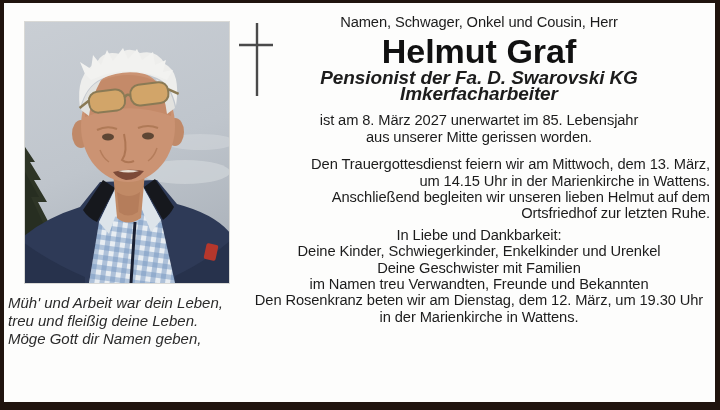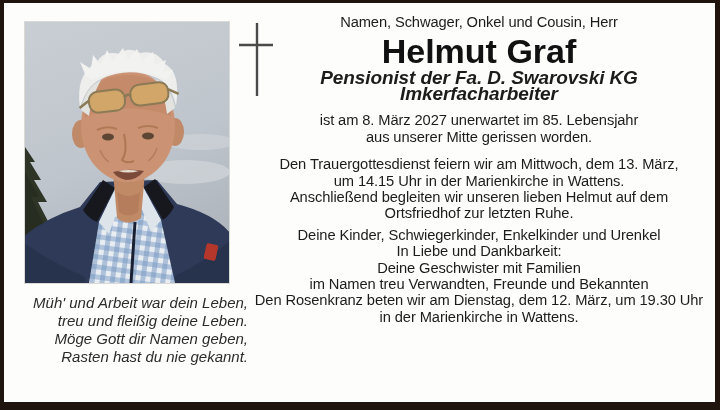--- a/index.html
+++ b/index.html
@@ -30,21 +30,21 @@
     outline: 1px solid #d9d9d6;
     background: #c2c8ce;
   }
   .photo svg { display: block; }
   
   .poem {
     position: absolute;
     left: 4px;
     top: 291px;
     width: 240px;
-    text-align: right;
+    text-align: left;
     font-style: italic;
     font-size: 15px;
     line-height: 18px;
     color: #2b2b2b;
   }
   
   .cross {
     position: absolute;
     left: 234px;
     top: 17px;
@@ -70,21 +70,21 @@
     margin-top: 2px;
     color: #111;
   }
   .title-line {
     font-weight: bold;
     font-size: 19px;
     line-height: 16px;
     font-style: italic;
   }
   .block-death    { margin-top: 10px; }
-  .block-service  { margin-top: 11px; }
+  .block-service  { margin-top: 11px; text-align: right; }
   .block-dateline { margin-top: 10px; }
   .block-gratitude{ margin-top: 5px; }
   .block-rosary   { }
 </style>
 </head>
 <body>
 
 <div class="card">
 
   <div class="photo">
@@ -160,21 +160,20 @@
     <svg width="36" height="78" viewBox="0 0 36 78">
       <line x1="19" y1="3" x2="19" y2="76" stroke="#4a4a4a" stroke-width="2.4"></line>
       <line x1="1" y1="25" x2="35" y2="25" stroke="#4a4a4a" stroke-width="2.4"></line>
     </svg>
   </div>
 
   <div class="poem">
     <div>Müh' und Arbeit war dein Leben,</div>
     <div>treu und fleißig deine Leben.</div>
     <div>Möge Gott dir Namen geben,</div>
-    <div>Rasten hast du nie gekannt.</div>
   </div>
 
   <div class="text-column">
 
     <div class="block-intro">
       <div>Namen, Schwager, Onkel und Cousin, Herr</div>
     </div>
 
     <div class="deceased-name">Helmut Graf</div>
 
@@ -190,22 +189,22 @@
 
     <div class="block-service">
       <div>Den Trauergottesdienst feiern wir am Mittwoch, dem 13. März,</div>
       <div>um 14.15 Uhr in der Marienkirche in Wattens.</div>
       <div>Anschließend begleiten wir unseren lieben Helmut auf dem</div>
       <div>Ortsfriedhof zur letzten Ruhe.</div>
     </div>
 
 
     <div class="block-gratitude">
+      <div>In Liebe und Dankbarkeit:</div>
       <div>Deine Kinder, Schwiegerkinder, Enkelkinder und Urenkel</div>
-      <div>In Liebe und Dankbarkeit:</div>
       <div>Deine Geschwister mit Familien</div>
       <div>im Namen treu Verwandten, Freunde und Bekannten</div>
     </div>
 
     <div class="block-rosary">
       <div>Den Rosenkranz beten wir am Dienstag, dem 12. März, um 19.30 Uhr</div>
       <div>in der Marienkirche in Wattens.</div>
     </div>
 
   </div>

